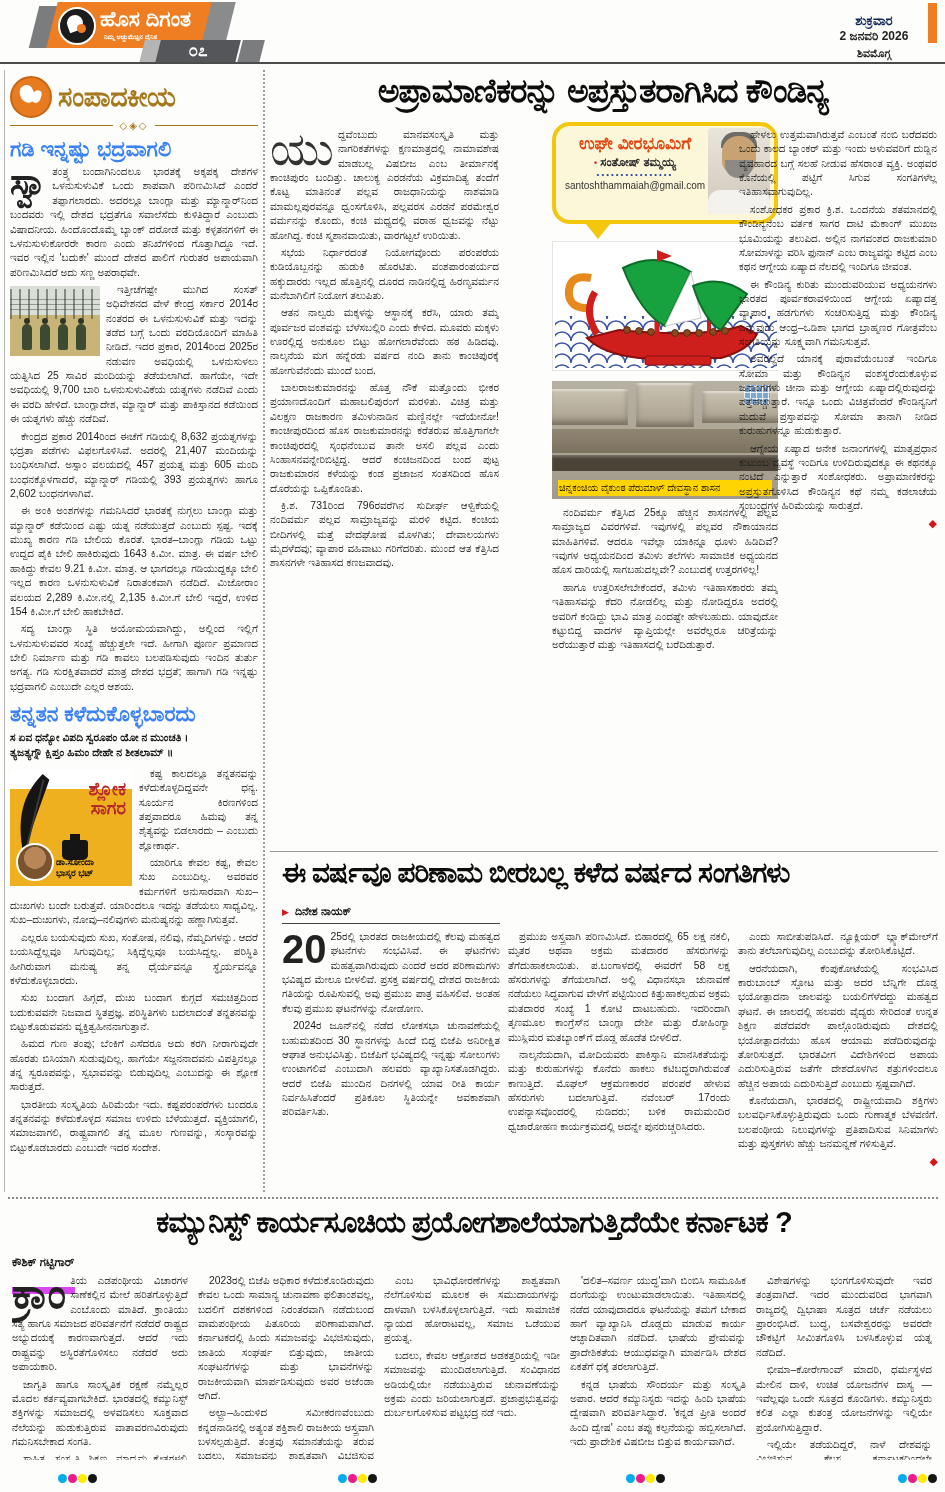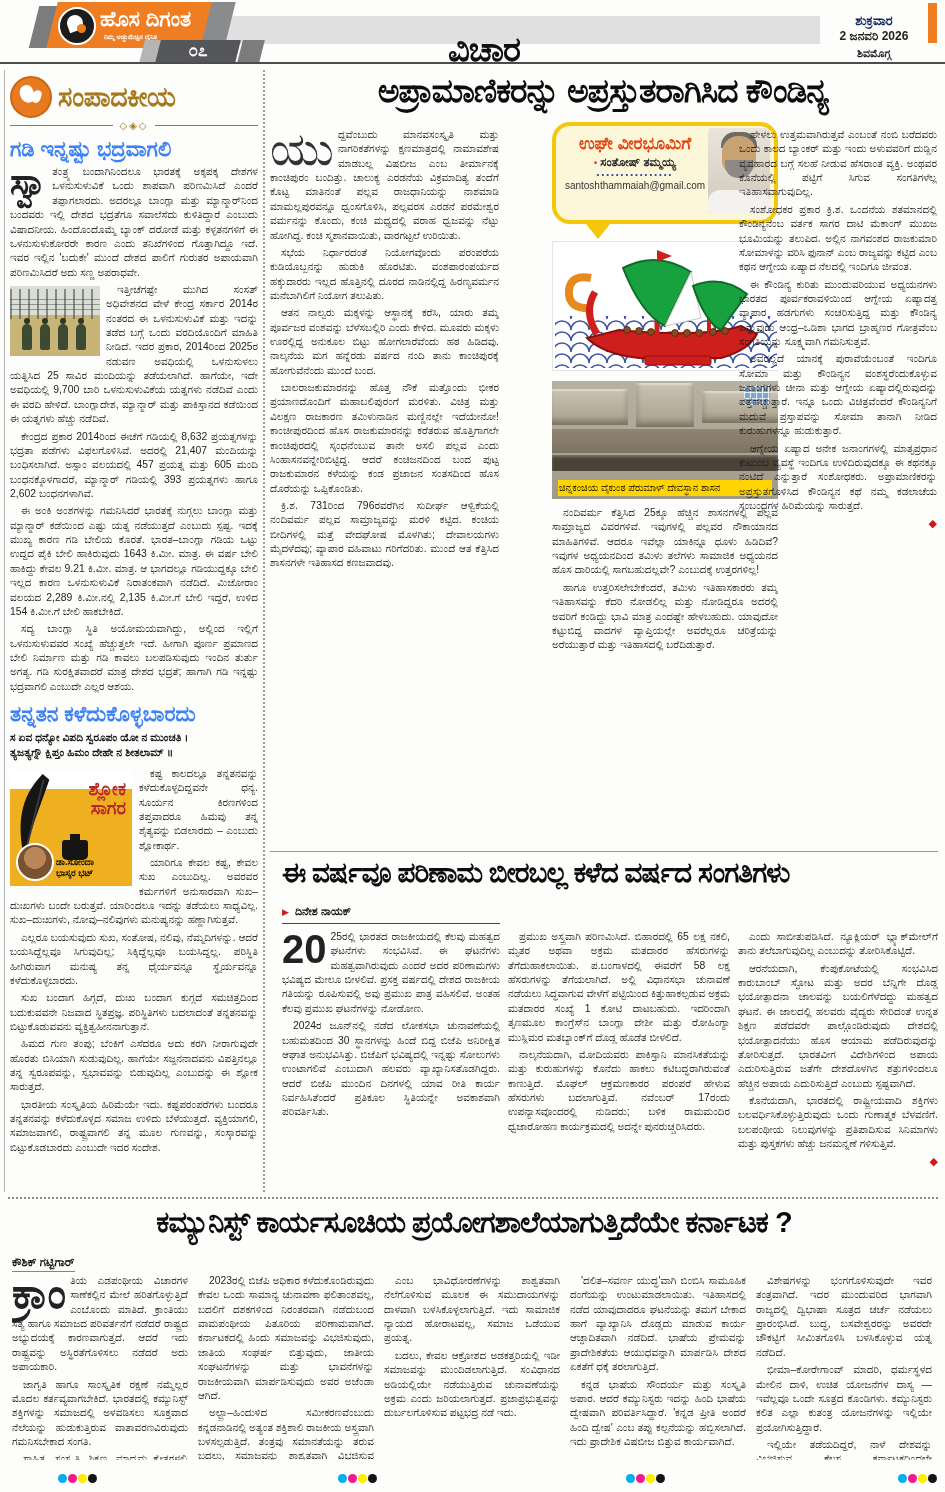--- a/index.html
+++ b/index.html
@@ -121,41 +121,38 @@
   .mid-by .tri{color:#d01818;font-size:9px;margin-right:3px;}
   .mid-by-rule{position:absolute;left:282px;top:923px;width:218px;height:1px;background:#444;}
   .m1{left:282px;top:930px;width:218px;height:260px;}
   .m2{left:508px;top:930px;width:222px;height:260px;}
   .m3{left:738px;top:930px;width:200px;height:260px;}
   .dot-sep{position:absolute;left:8px;top:1197px;width:930px;border-top:2px dotted #8a8a8a;}
   
   .bot-head{position:absolute;left:10px;top:1206px;width:928px;height:46px;overflow:hidden;
         font-size:29px;font-weight:900;text-align:center;white-space:nowrap;letter-spacing:-1px;color:#0d0d0d;}
   .bot-by{position:absolute;left:12px;top:1256px;font-size:11.5px;font-weight:900;color:#111;
-        border-bottom:1px solid #d946ef;padding-bottom:2px;}
+        border-bottom:7px solid #d946ef;padding-bottom:18px;}
   .b1{left:12px;top:1274px;width:176px;height:186px;}
   .b2{left:198px;top:1274px;width:176px;height:186px;}
   .b3{left:384px;top:1274px;width:176px;height:186px;}
   .b4{left:570px;top:1274px;width:176px;height:186px;}
   .b5{left:756px;top:1274px;width:176px;height:186px;}
   .col .body-txt p{margin-bottom:3px;}
   
   .regs{position:absolute;top:1474px;display:flex;gap:1px;}
   .r1{left:58px;} .r2{left:338px;} .r3{left:626px;} .r4{left:898px;}
   .dot{width:9px;height:9px;border-radius:50%;}
   .dc-c{background:#00adee;} .dc-m{background:#ec1a8d;} .dc-y{background:#ffec00;} .dc-k{background:#141414;}
 </style>
 </head>
 <body>
 
 <div class="page">
 
-  <div class="head-bar">
-    <div class="section-title">ವಿಚಾರ</div>
-  </div>
   <div class="slash sl1"></div>
   <div class="slash sl2"></div>
   <div class="logo-box"></div>
   <div class="logo-inner">
     <div class="emblem"></div>
     <div class="paper-name">ಹೊಸ ದಿಗಂತ</div>
     <div class="tagline">ನಿಮ್ಮ ಅಚ್ಚುಮೆಚ್ಚಿನ ದೈನಿಕ</div>
   </div>
   <div class="slash num-sl"></div>
   <div class="num-box"></div>

